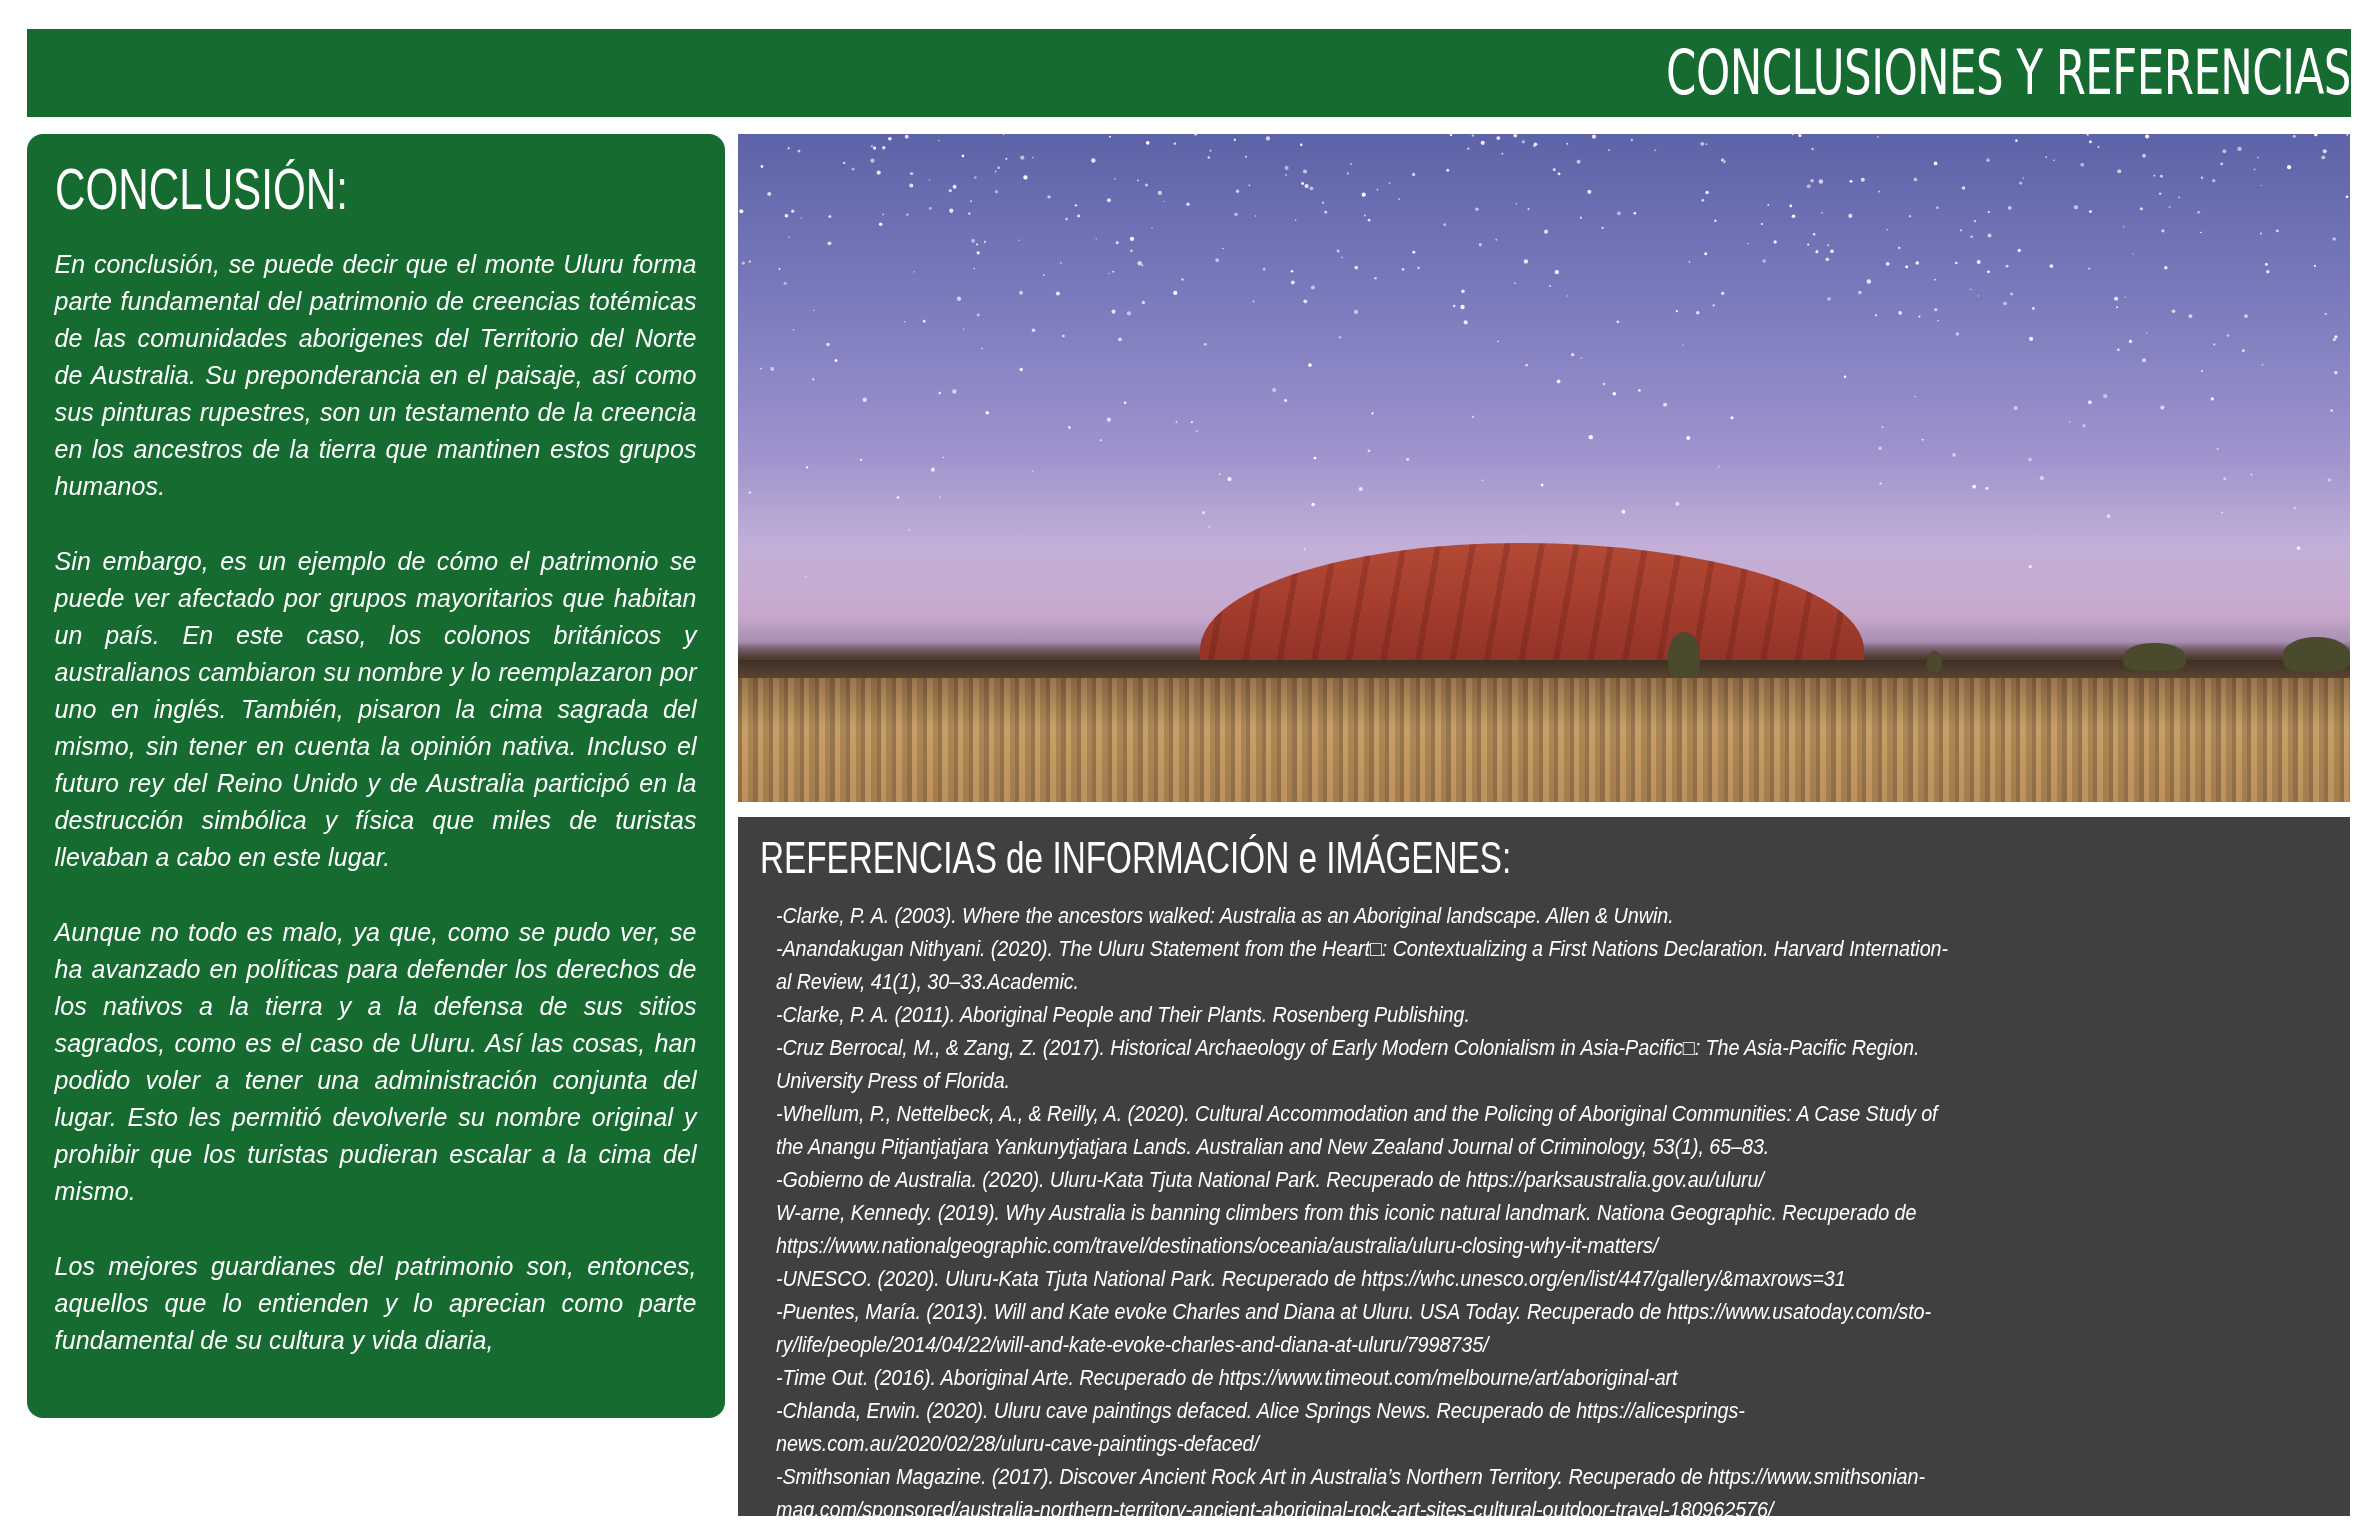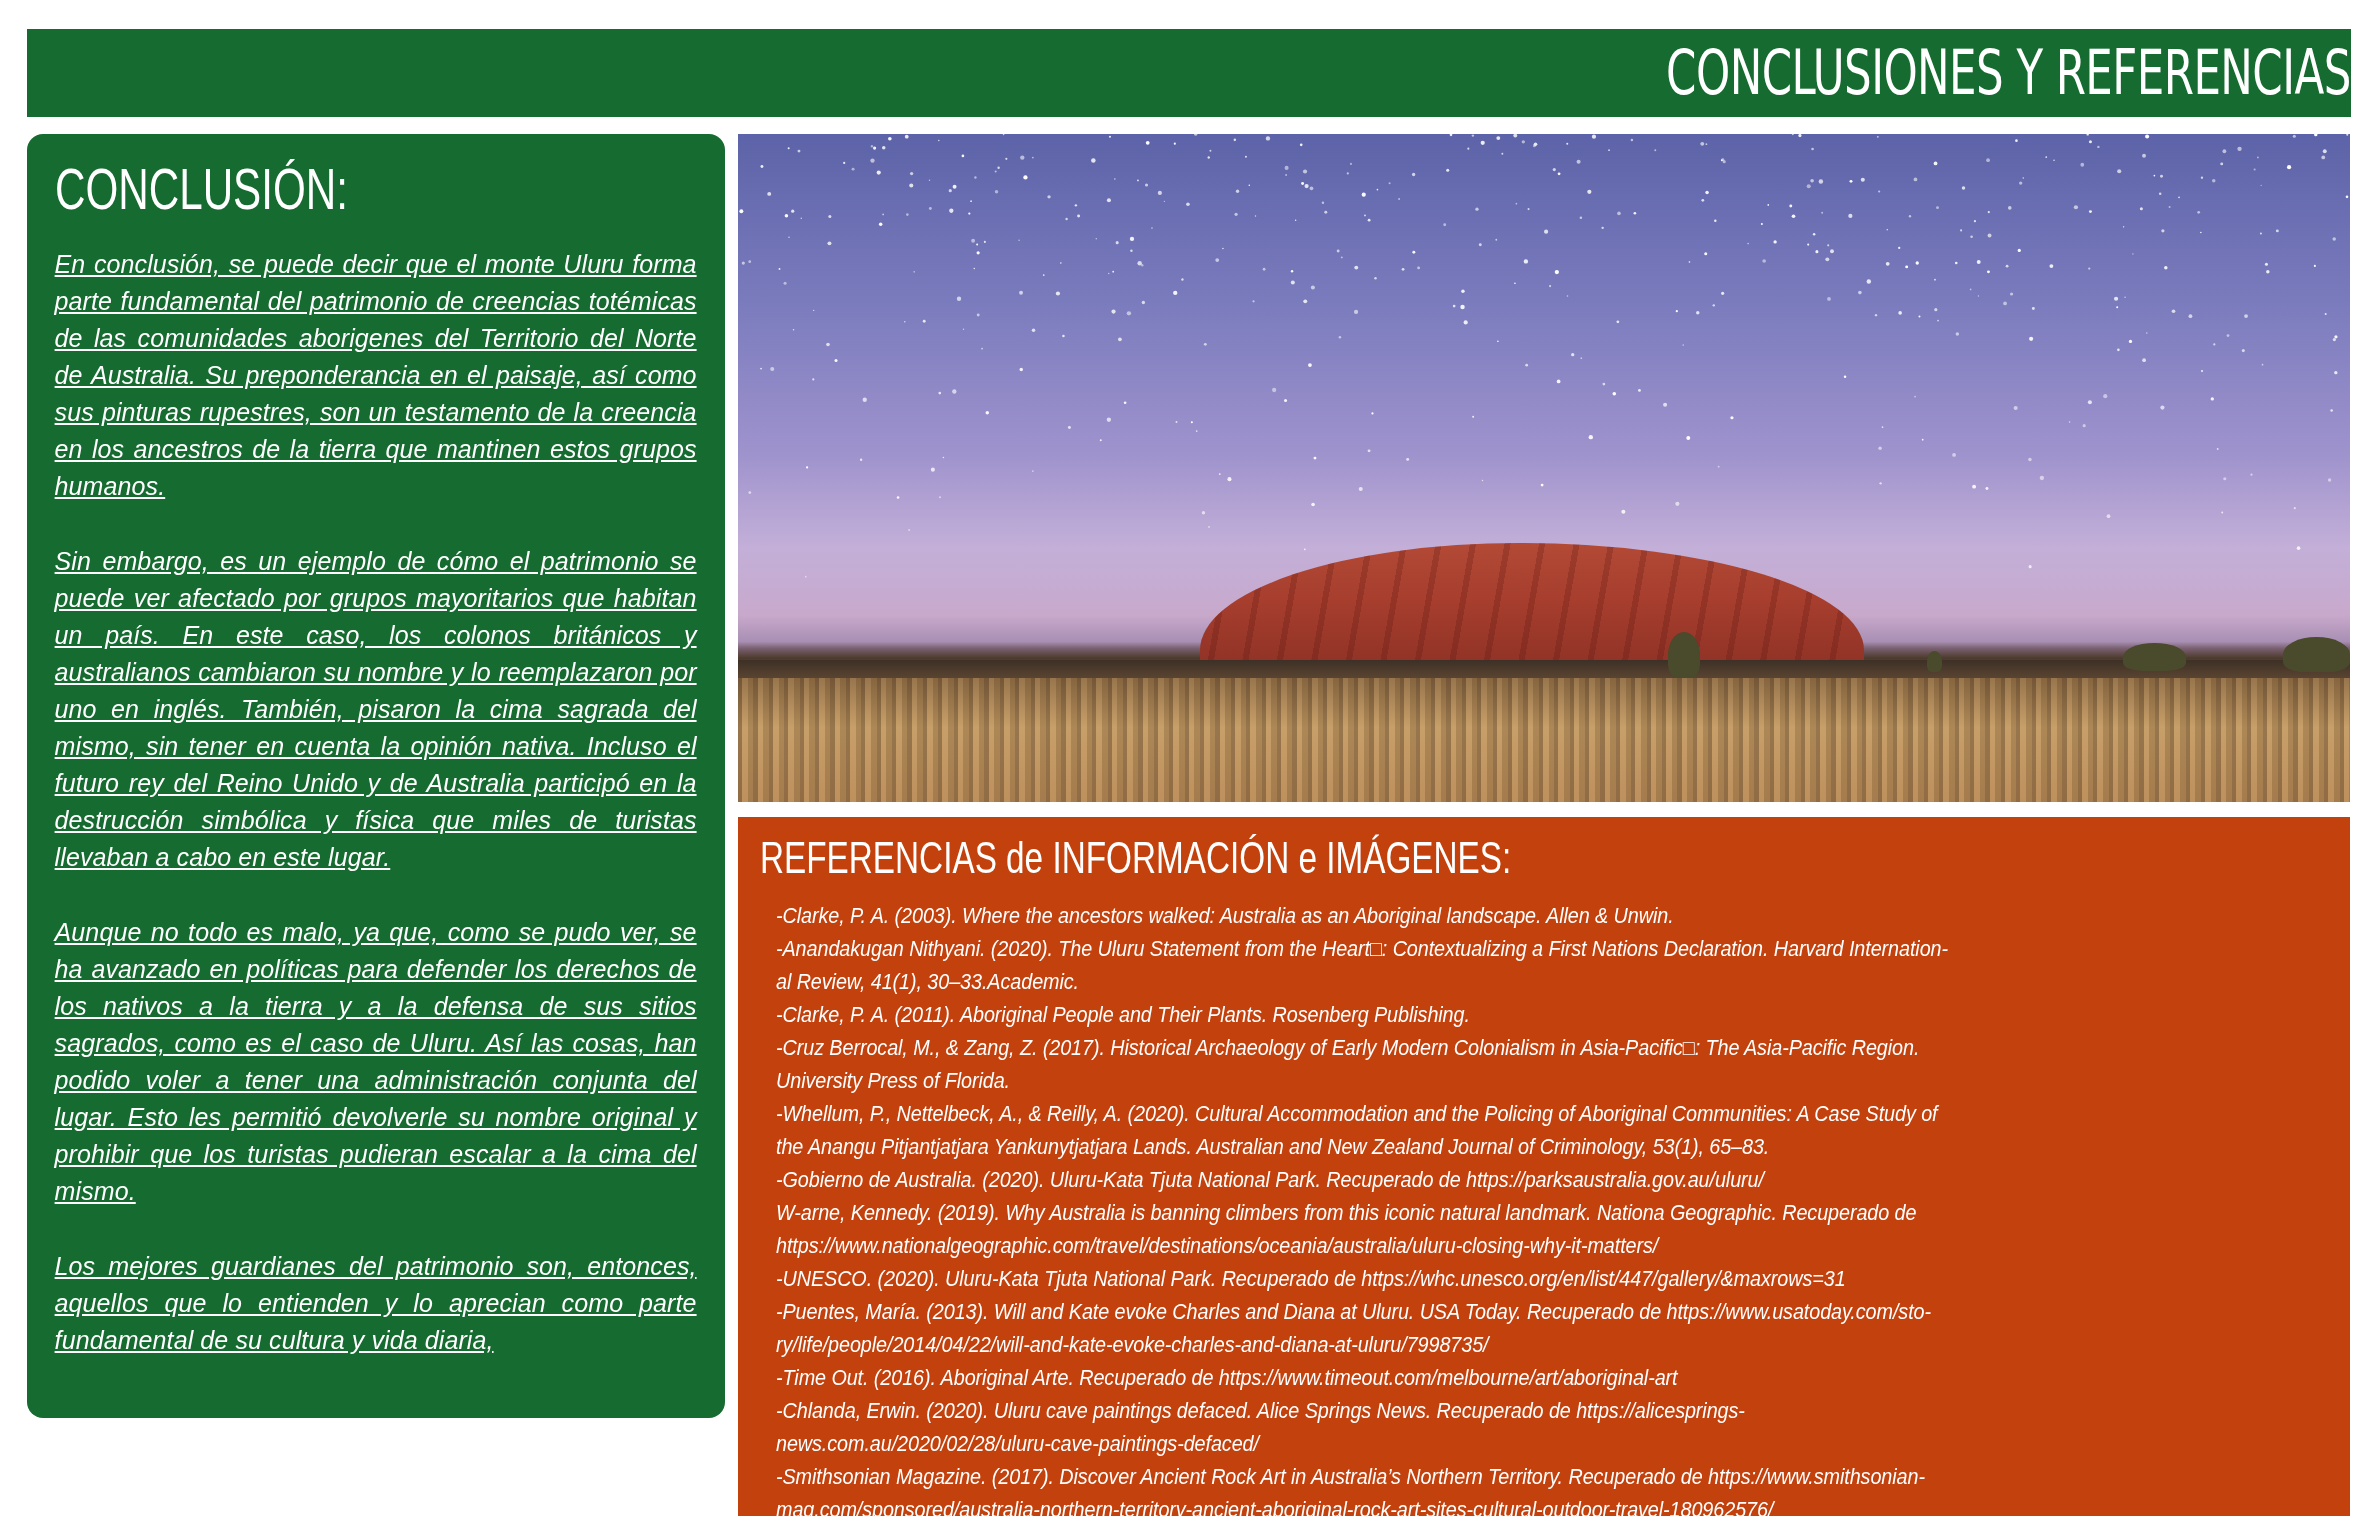--- a/index.html
+++ b/index.html
@@ -20,21 +20,21 @@
   .conclusion {
     position: absolute; left: 26.6px; top: 134px; width: 698px; height: 1284px; background: #166b30;
     box-sizing: border-box; padding: 21px 28px 0 28px; border-radius: 16px;
   }
   .conclusion h2 {
     margin: 0 0 22.4px 0; font-weight: 400; font-size: 57px; line-height: 1.2;
     transform: scaleX(0.74); transform-origin: left center; white-space: nowrap;
   }
   .conclusion p {
     margin: 0 0 38px 0; font-style: italic; font-size: 25px; line-height: 37px;
-    text-align: justify; letter-spacing: 0.1px; text-decoration: underline;
+    text-align: justify; letter-spacing: 0.1px;
   }
   .photo {
     position: absolute; left: 738px; top: 134px; width: 1612px; height: 668px; overflow: hidden;
     background: linear-gradient(180deg, #5d63a8 0%, #7a7bbd 25%, #9f93cd 48%, #c3afd8 62%, #c8a9cc 72%, #a88fb3 76%, #7a6070 77%, #4b3a2c 78.5%, #6b5236 80%, #a27f52 84%, #c49c6a 90%, #b08556 100%);
   }
   .photo .stars { position: absolute; inset: 0; }
   .photo .rock {
     position: absolute; left: 462px; top: 409px; width: 664px; height: 126px;
     background: linear-gradient(180deg, #b24a36 0%, #a73e2e 45%, #8e3226 100%);
     border-radius: 48% 52% 6% 4% / 85% 85% 6% 6%;
@@ -48,21 +48,21 @@
     position: absolute; left: 0; top: 526px; width: 100%; height: 18px;
     background: linear-gradient(180deg, #3d3027, #5a4430);
   }
   .photo .grass {
     position: absolute; left: 0; top: 544px; width: 100%; height: 124px;
     background: repeating-linear-gradient(90deg, rgba(70,50,30,0.35) 0 4.2px, rgba(220,180,120,0.15) 4.2px 9.8px, rgba(120,90,50,0.3) 9.8px 15.4px),
                 linear-gradient(180deg, #8c6a45 0%, #c49b66 40%, #b88a58 100%);
   }
   .photo .tree { position: absolute; background: #4a4a2c; border-radius: 50% 50% 30% 30%; }
   .refs {
-    position: absolute; left: 738px; top: 817px; width: 1612px; height: 699px; background: #c2410c;
+    position: absolute; left: 738px; top: 817px; width: 1612px; height: 699px; background: #404040;
     box-sizing: border-box; padding: 15.4px 21px 0 22.4px;
   }
   .refs h2 {
     margin: 0 0 5.6px 0; font-weight: 400; font-size: 45px; line-height: 1.15;
     transform: scaleX(0.74); transform-origin: left center; white-space: nowrap;
   }
   .refs ul { list-style: none; margin: 16px; padding: 0; }
   .refs li {
     font-style: italic; font-size: 21.3px; line-height: 33px; letter-spacing: -0.1px;
     transform: scaleX(0.93); transform-origin: left center; width: 1678px; white-space: pre-wrap;

